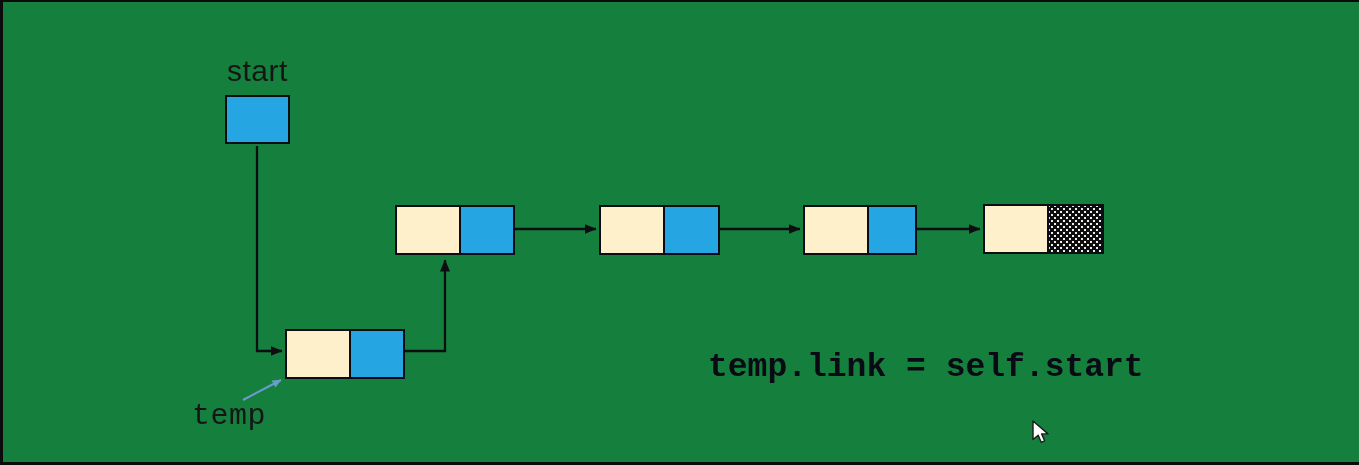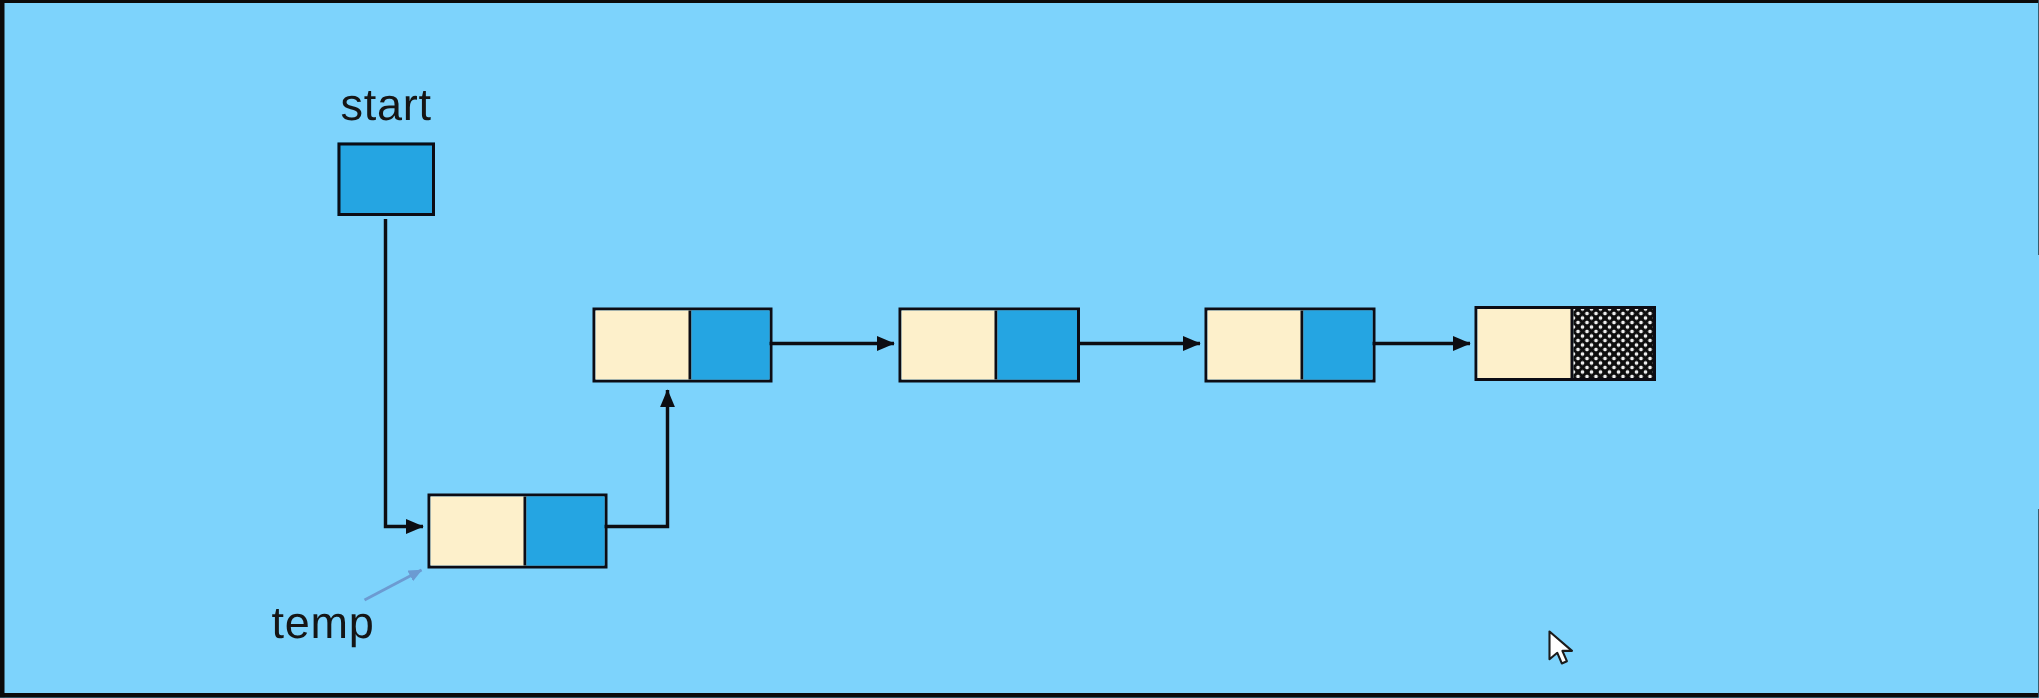--- a/index.html
+++ b/index.html
@@ -1,31 +1,31 @@
 <!DOCTYPE html>
 <html><head>
 <meta charset="utf-8">
 <style>
   html,body{margin:0;padding:0;background:#000;}
   .stage{
     position:relative;width:1359px;height:465px;overflow:hidden;
-    background:#7dd3fc;
+    background:#15803d;
     font-family:"Liberation Sans", sans-serif;
   }
   .edge{position:absolute;background:#0b0b0b;}
   .edge.top{left:0;top:0;width:1359px;height:2px;}
   .edge.bottom{left:0;bottom:0;width:1359px;height:3px;}
   .edge.left{left:0;top:0;width:3px;height:465px;}
 
   .pointer-label{
     position:absolute;color:#151515;font-size:30px;line-height:1;
     letter-spacing:0.5px;
   }
   .start-label{left:227px;top:56px;}
-  .temp-label{left:181px;top:401px;}
+  .temp-label{left:192px;top:401px;font-family:Liberation Mono, monospace;}
 
   .start-box{
     position:absolute;left:225px;top:95px;width:65px;height:49px;
     box-sizing:border-box;background:#25a5e2;border:2.5px solid #0c0c14;
   }
 
   .node{
     position:absolute;display:flex;box-sizing:border-box;
     border:2.5px solid #0c0c14;height:50px;
   }
@@ -108,18 +108,19 @@
     <div class="cell link"></div>
   </div>
 
   <div class="node node-4">
     <div class="cell data"></div>
     <div class="cell null"></div>
   </div>
 
   <div class="pointer-label temp-label">temp</div>
 
+  <div class="code-line code-1">temp.link = self.start</div>
 
   <svg class="cursor" viewBox="0 0 24 26" xmlns="http://www.w3.org/2000/svg">
     <polygon points="4,1 4,19.5 9.2,15.2 12.2,22.3 15.6,20.8 12.6,13.9 19,13.9" fill="#ffffff" stroke="#1b1b1b" stroke-width="1.4" stroke-linejoin="round"></polygon>
   </svg>
 
 </div>
 
 </body></html>

